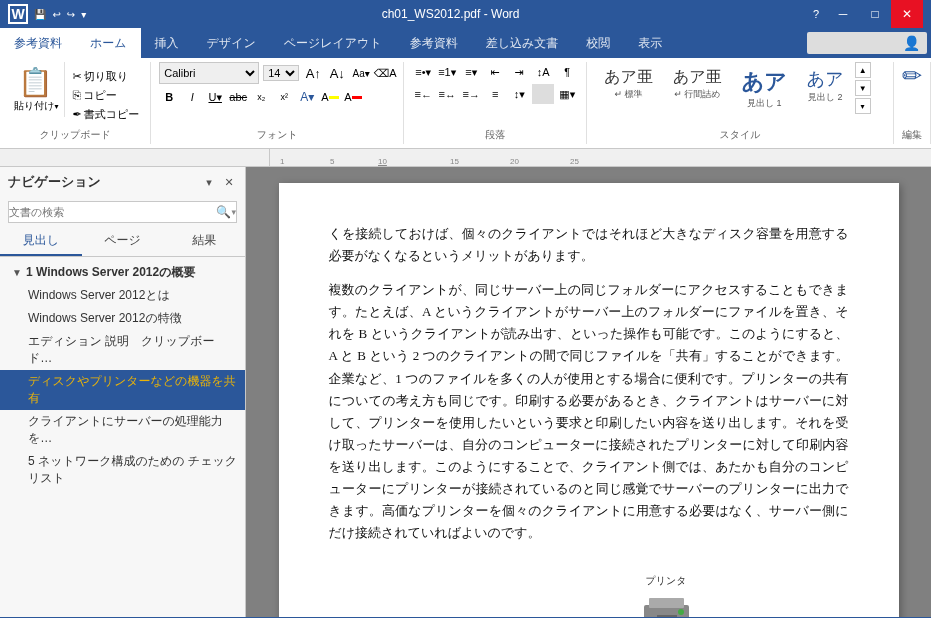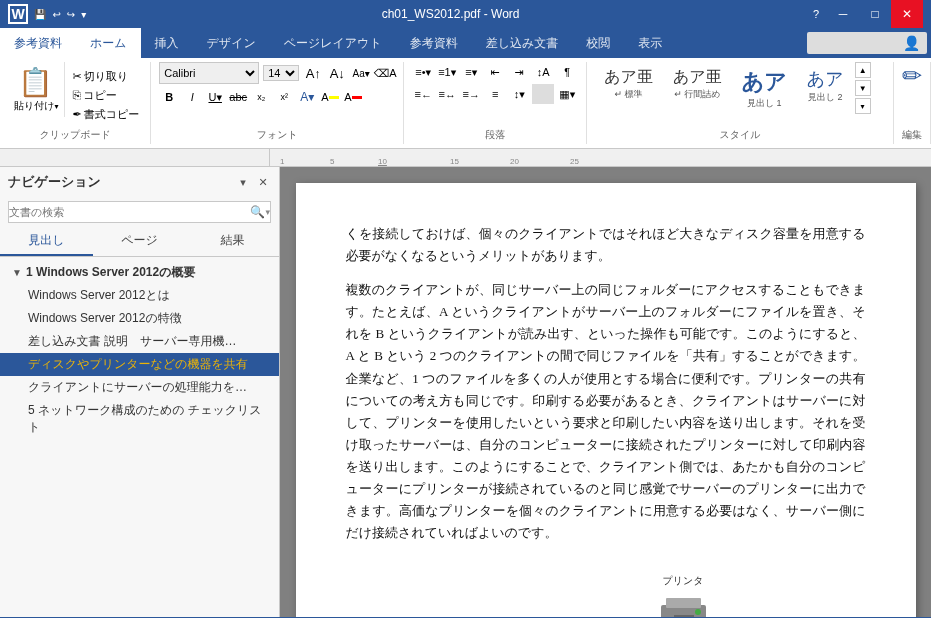--- a/index.html
+++ b/index.html
@@ -65,21 +65,21 @@
     .para-btn { width: 22px; height: 20px; border: 1px solid transparent; display: flex; align-items: center; justify-content: center; cursor: pointer; font-size: 11px; }
     .style-item { display: flex; flex-direction: column; align-items: center; padding: 4px 8px; cursor: pointer; border: 1px solid transparent; }
     .styles-scroll { display: flex; flex-direction: column; gap: 2px; justify-content: center; }
     .styles-scroll-btn { width: 16px; height: 16px; display: flex; align-items: center; justify-content: center; cursor: pointer; font-size: 8px; border: 1px solid #c8c8c8; }
     .edit-btn { display: flex; flex-direction: column; align-items: center; cursor: pointer; }
 
     
     .main-area { display: flex; height: calc(618px - 28px - 30px - 90px - 20px); }
 
     
-    .nav-pane { width: 280px; background: #f7f7f7; border-right: 1px solid #c8c8c8; display: flex; flex-direction: column; }
+    .nav-pane { width: 246px; background: #f7f7f7; border-right: 1px solid #c8c8c8; display: flex; flex-direction: column; }
     .nav-header { display: flex; align-items: center; justify-content: space-between; padding: 6px 8px; background: #f7f7f7; }
     .nav-title { font-size: 13px; font-weight: 600; color: #333; }
     .nav-controls { display: flex; gap: 4px; }
     .nav-ctrl-btn { width: 16px; height: 16px; display: flex; align-items: center; justify-content: center; cursor: pointer; font-size: 11px; color: #555; }
     .nav-search { padding: 4px 8px; }
     .nav-search-box { display: flex; align-items: center; border: 1px solid #c8c8c8; background: white; padding: 3px 0; }
     .nav-search-input { border: none; outline: none; font-size: 11px; flex: 1; background: transparent; color: #888; }
     .nav-search-icon { font-size: 12px; color: #888; cursor: pointer; }
     .nav-tabs { display: flex; border-bottom: 1px solid #c8c8c8; }
     .nav-tab { flex: 1; text-align: center; padding: 5px 0; font-size: 12px; cursor: pointer; color: #444; }
@@ -309,21 +309,21 @@
         <span class="nav-toggle">▼</span>
         <span>1 Windows Server 2012の概要</span>
       </div>
       <div class="nav-item level2">
         <span>Windows Server 2012とは</span>
       </div>
       <div class="nav-item level2">
         <span>Windows Server 2012の特徴</span>
       </div>
       <div class="nav-item level2">
-        <span>差し込み文書 説明　サーバー専用機…</span>
+        <span>エディション 説明　クリップボード…</span>
       </div>
       <div class="nav-item level2 active">
         <span>ディスクやプリンターなどの機器を共有</span>
       </div>
       <div class="nav-item level2">
         <span>クライアントにサーバーの処理能力を…</span>
       </div>
       <div class="nav-item level2">
         <span>5 ネットワーク構成のための チェックリスト</span>
       </div>

